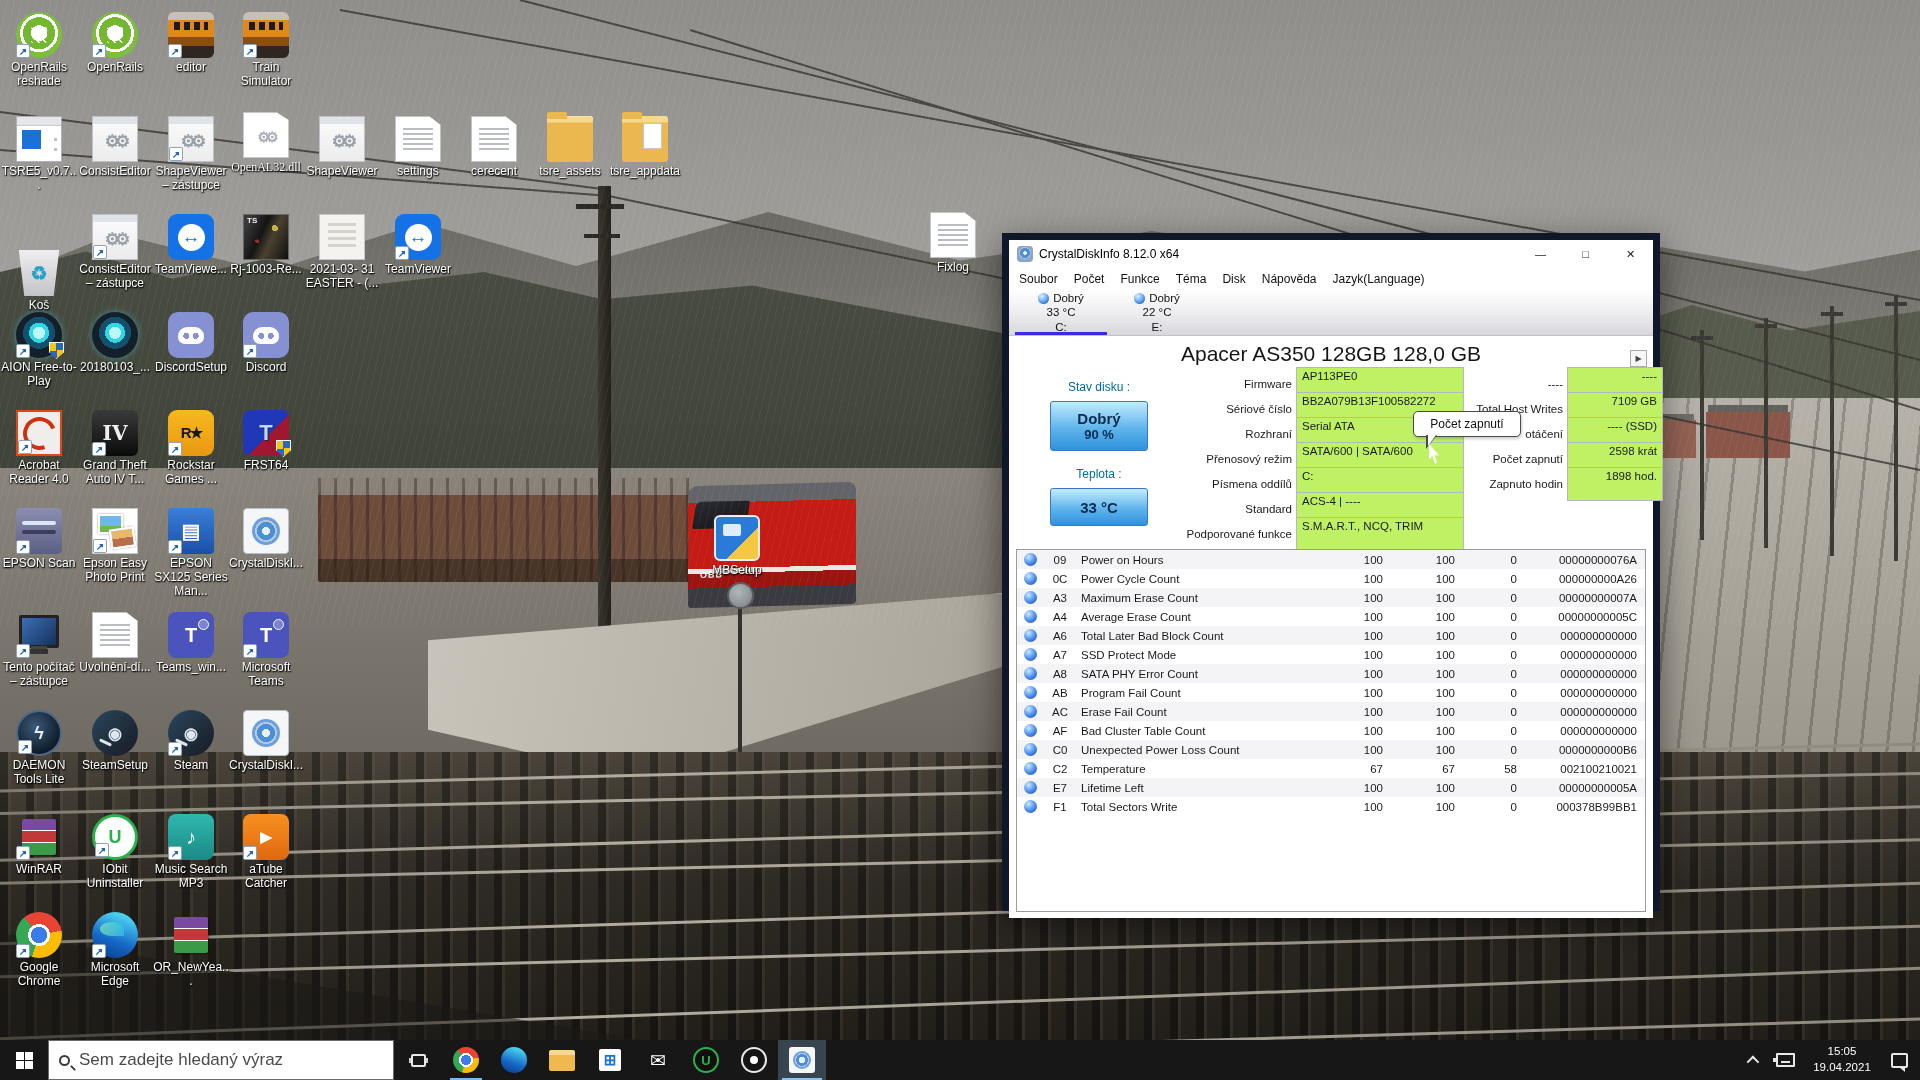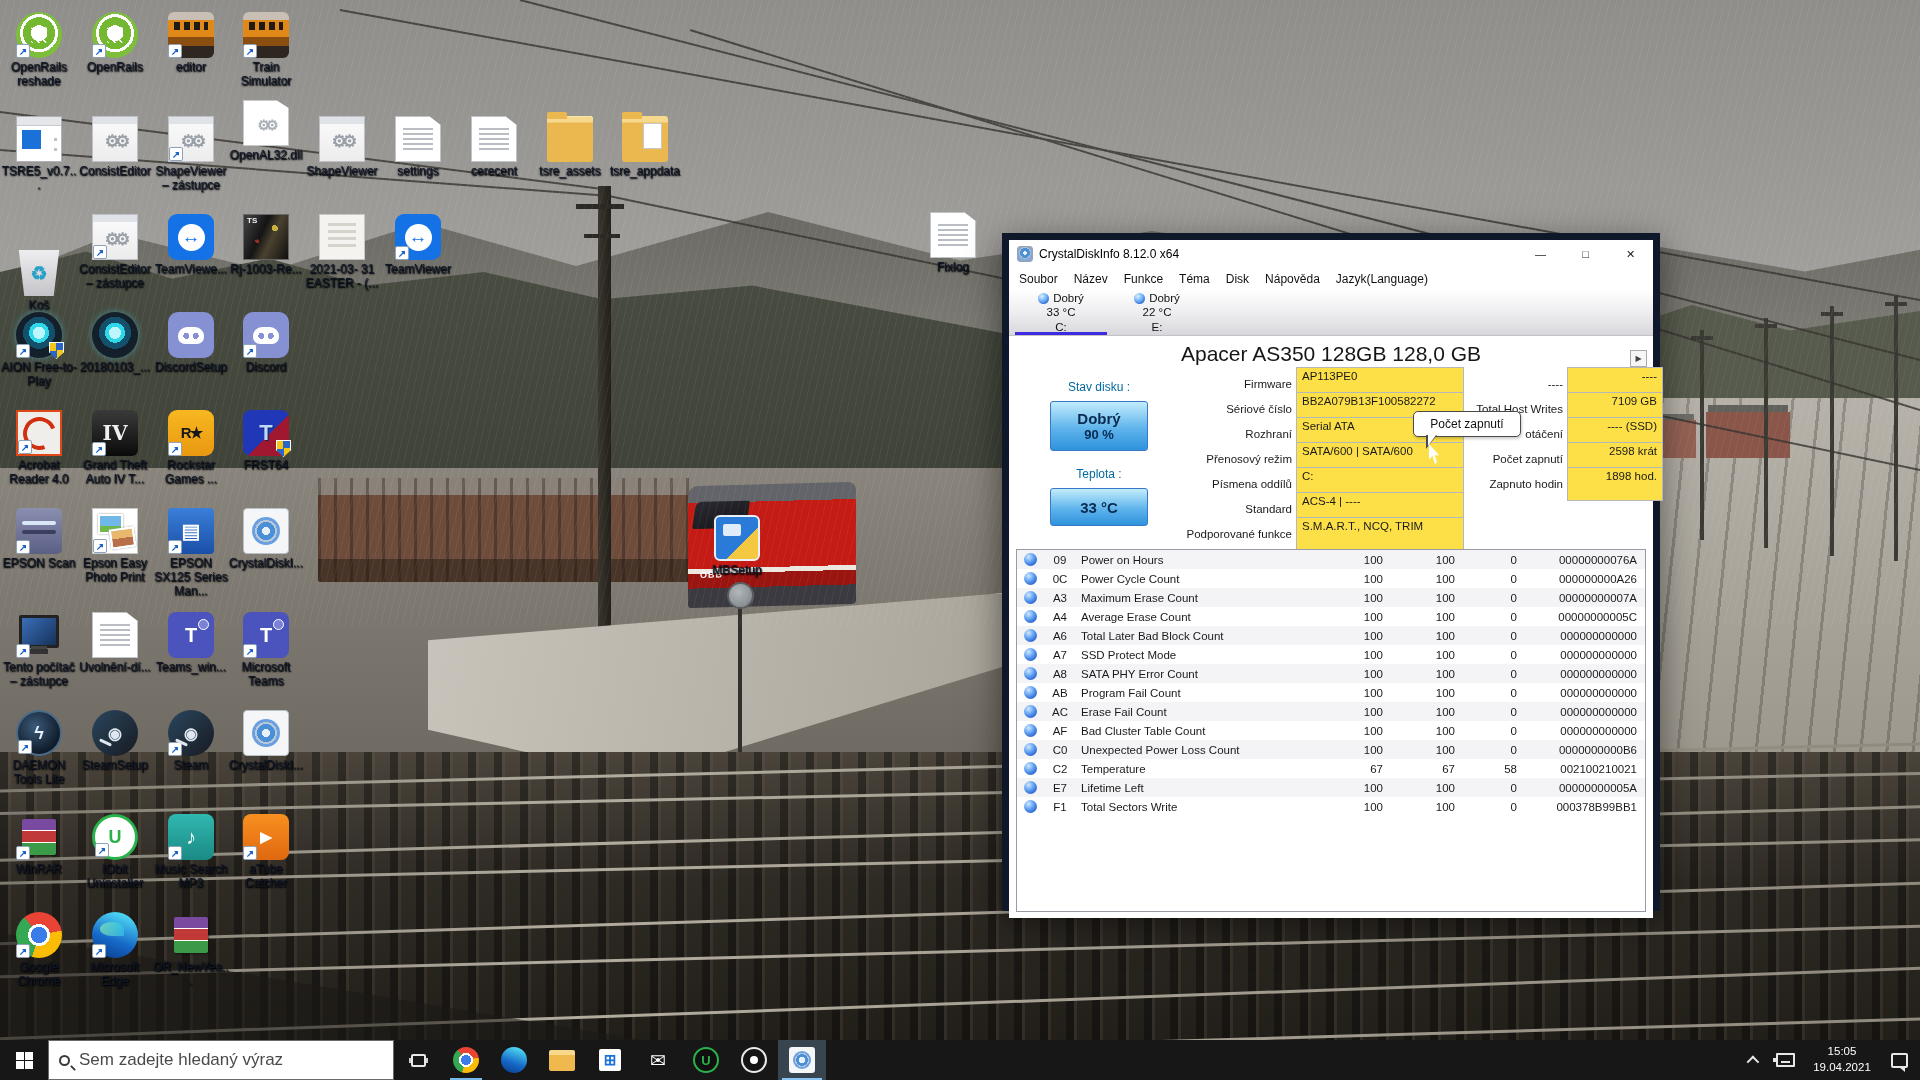--- a/index.html
+++ b/index.html
@@ -44,21 +44,21 @@
   .tracks{position:absolute;left:0;right:0;top:752px;bottom:0;background:linear-gradient(180deg,#4a443b,#2e2a24 40%,#1f1c17);}
   .tracks::before{content:"";position:absolute;inset:0;background:repeating-linear-gradient(90deg,rgba(0,0,0,.35) 0 8px,rgba(120,105,88,.18) 8px 11px,transparent 11px 26px);}
   .rail{position:absolute;left:-10px;right:-10px;height:3px;background:linear-gradient(90deg,#7d786d,#b2ac9f 30%,#8f897d);}
   .fg-dark{position:absolute;left:0;bottom:0;width:46%;height:210px;background:#1c1a16;opacity:.55;clip-path:polygon(0 30%,100% 100%,0 100%);}
   #wires{position:absolute;inset:0;pointer-events:none;}
 
   
   #desktop-icons{position:absolute;inset:0;}
   .dicon{position:absolute;width:78px;text-align:center;cursor:default;}
   .dicon .ic{width:46px;height:46px;margin:0 auto 3px;position:relative;display:flex;align-items:center;justify-content:center;font-weight:bold;}
-  .dlabel{font-size:12px;color:#0f172a;line-height:1.15;text-shadow:0 1px 2px rgba(0,0,0,.95),1px 1px 1px rgba(0,0,0,.8);word-wrap:break-word;}
+  .dlabel{font-size:12px;color:#ffffff;line-height:1.15;text-shadow:0 1px 2px rgba(0,0,0,.95),1px 1px 1px rgba(0,0,0,.8);word-wrap:break-word;}
   .badge-shortcut{position:absolute;left:0px;bottom:0px;width:14px;height:14px;background:#fff;border:1px solid #8ea2b8;border-radius:2px;
        display:flex;align-items:center;justify-content:center;font-size:10px;color:#1a62c8;font-weight:bold;}
   .badge-shield{position:absolute;right:-2px;bottom:-1px;width:15px;height:17px;border:1px solid #fff;
        background:conic-gradient(#2a66c8 0 25%,#f5c518 25% 50%,#2a66c8 50% 75%,#f5c518 75%);
        clip-path:polygon(0 0,100% 0,100% 60%,50% 100%,0 60%);}
   
   .k-openrails{border-radius:50%;background:radial-gradient(circle at 50% 46%,#ffffff 0 8px,#74b832 8px 16px,#ffffff 16px 19px,#7dbf3a 19px);}
   .k-openrails::after{content:"";width:16px;height:16px;border-radius:2px;background:repeating-linear-gradient(45deg,#fff 0 2px,transparent 2px 5px);}
   .k-loco{background:linear-gradient(180deg,#c8c0b4 0 18%,#e08818 18% 55%,#8a4e10 55% 75%,#2e2620 75%);border-radius:6px;}
   .k-loco::after{content:"";position:absolute;top:10px;left:6px;right:6px;height:8px;background:repeating-linear-gradient(90deg,#201a14 0 6px,transparent 6px 10px);}
@@ -156,21 +156,21 @@
        background:linear-gradient(180deg,#c2ecfc,#5fb4ec 55%,#2f93dc);display:flex;flex-direction:column;align-items:center;justify-content:center;}
   .health-status{font-size:15px;font-weight:bold;color:#0a2a50;}
   .health-pct{font-size:13px;font-weight:bold;color:#0a2a50;}
   .temp-label{margin-top:16px;}
   .temp-btn{margin:7px auto 0;width:98px;height:38px;border:1px solid #3a78c8;border-radius:3px;
        background:linear-gradient(180deg,#c2ecfc,#5fb4ec 55%,#2f93dc);display:flex;align-items:center;justify-content:center;}
   .temp-val{font-size:15px;font-weight:bold;color:#0a2a50;}
   .info-grid{position:absolute;left:186px;top:38px;width:468px;display:grid;
        grid-template-columns:97px 168px 95px 96px;column-gap:4px;row-gap:6px;grid-auto-rows:19px;align-items:center;font-size:11.5px;}
   .info-label{justify-self:end;white-space:nowrap;color:#1a1a1a;}
-  .info-box{height:34px;border:1px solid #b4b8bc;background:#fde047;padding:1px 5px;line-height:15px;overflow:hidden;white-space:nowrap;color:#1a1a1a;}
+  .info-box{height:34px;border:1px solid #b4b8bc;background:#bef264;padding:1px 5px;line-height:15px;overflow:hidden;white-space:nowrap;color:#1a1a1a;}
   .info-box.r{text-align:right;}
   .tooltip{position:absolute;left:404px;top:75px;width:108px;height:26px;background:#fff;border:1px solid #4a4a4a;border-radius:5px;
        display:flex;align-items:center;justify-content:center;font-size:12px;color:#111;z-index:5;box-shadow:1px 2px 3px rgba(0,0,0,.2);}
   .tooltip::before{content:"";position:absolute;left:12px;bottom:-13px;border-top:14px solid #4a4a4a;border-right:11px solid transparent;}
   .tooltip::after{content:"";position:absolute;left:14px;bottom:-10px;border-top:11px solid #fff;border-right:8px solid transparent;}
   .cursor{position:absolute;left:420px;top:108px;width:13px;height:20px;background:#fff;z-index:6;
        clip-path:polygon(0 0,0 76%,27% 60%,45% 100%,62% 93%,44% 56%,78% 56%);
        filter:drop-shadow(0 0 1px #000) drop-shadow(0 0 1px #000);}
   .smart{position:absolute;left:7px;right:7px;top:213px;bottom:6px;border:1px solid #9a9aa2;background:#fff;overflow:hidden;}
   .smart-row{display:grid;grid-template-columns:26px 34px 1fr 72px 72px 62px 120px;align-items:center;height:19px;font-size:11.5px;color:#1a1a1a;}
@@ -305,21 +305,21 @@
       <div class="dicon" style="left: 76px; top: 116px;">
         <div class="ic k-gears"></div>
         <div class="dlabel">ConsistEditor</div>
       </div>
       <div class="dicon" style="left: 152px; top: 116px;">
         <div class="ic k-gears">
           <span class="badge-shortcut">↗</span>
         </div>
         <div class="dlabel">ShapeViewer – zástupce</div>
       </div>
-      <div class="dicon" style="left: 227px; top: 100px;">
+      <div class="dicon" style="left: 227px; top: 112px; font-family: Liberation Serif, serif;">
         <div class="ic k-dll"></div>
         <div class="dlabel">OpenAL32.dll</div>
       </div>
       <div class="dicon" style="left: 303px; top: 116px;">
         <div class="ic k-gears"></div>
         <div class="dlabel">ShapeViewer</div>
       </div>
       <div class="dicon" style="left: 379px; top: 116px;">
         <div class="ic k-doc"></div>
         <div class="dlabel">settings</div>
@@ -524,21 +524,21 @@
   <div id="win">
     <div class="titlebar">
       <span class="app-ico"></span>
       <span class="title-text">CrystalDiskInfo 8.12.0 x64</span>
       <span class="win-btn">—</span>
       <span class="win-btn">□</span>
       <span class="win-btn">✕</span>
     </div>
     <div class="menubar" id="menubar">
         <span class="menu-item">Soubor</span>
-        <span class="menu-item">Název</span>
+        <span class="menu-item">Počet</span>
         <span class="menu-item">Funkce</span>
         <span class="menu-item">Téma</span>
         <span class="menu-item">Disk</span>
         <span class="menu-item">Nápověda</span>
         <span class="menu-item">Jazyk(Language)</span>
       </div>
     <div class="drivebar" id="drivebar">
         <div class="drive-tab sel">
           <div class="dt1"><span class="orb"></span>Dobrý</div>
           <div class="dt2">33 °C</div>

